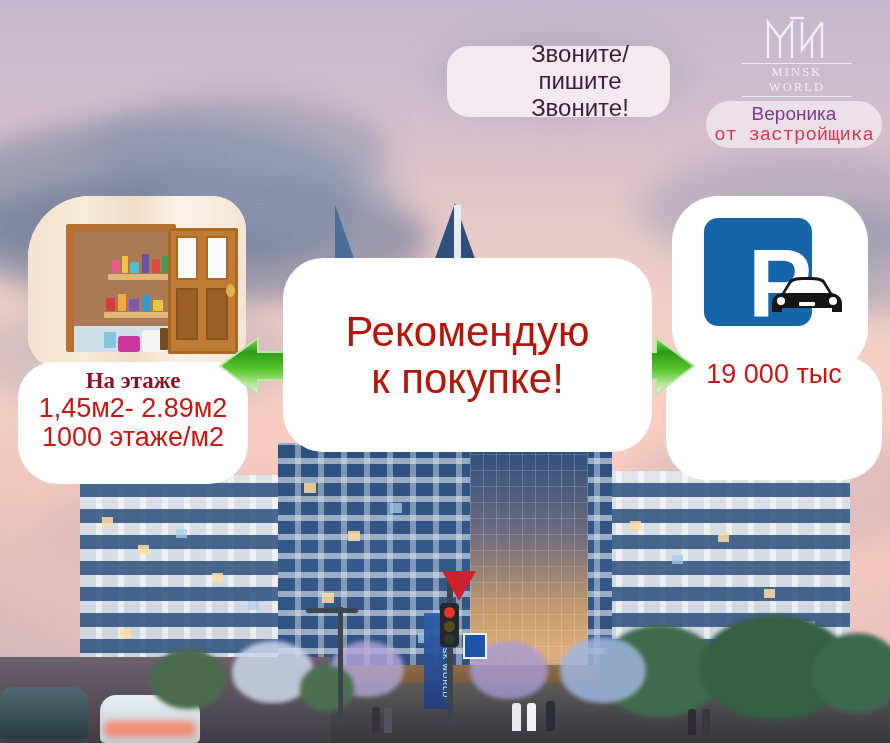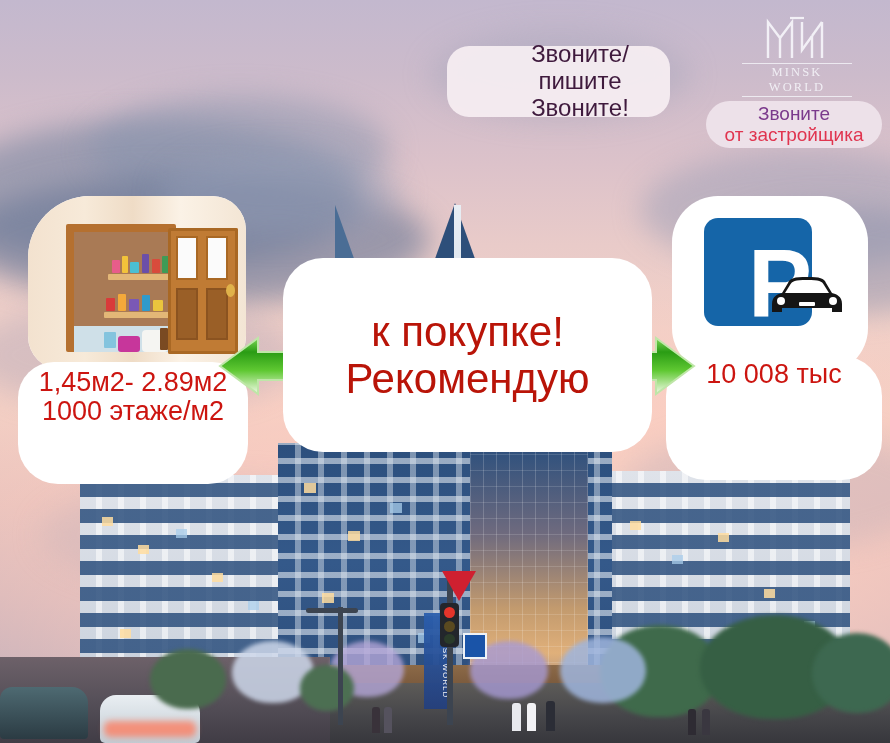--- a/index.html
+++ b/index.html
@@ -85,21 +85,21 @@
   .logo-box{position:absolute;left:742px;top:16px;width:110px;height:76px;text-align:center;}
   .logo-mark{width:74px;height:46px;margin:0 auto;display:block;}
   .logo-word{color:#f0eef4;font-size:12.5px;letter-spacing:2.1px;
     border-top:1.4px solid rgba(240,238,244,.9);border-bottom:1.4px solid rgba(240,238,244,.9);
     padding:1px 0 1px;margin-top:1px;font-family:"Liberation Serif",serif;}
 
   .badge{position:absolute;left:706px;top:101px;width:176px;height:47px;border-radius:24px;
     background:rgba(240,228,236,.9);display:flex;flex-direction:column;
     align-items:center;justify-content:center;line-height:1.08;}
   .badge-l1{color:#7b3a8c;font-size:19px;}
-  .badge-l2{color:#e0344f;font-size:19px;}
+  .badge-l2{color:#e0344f;font-size:19px;font-family:Liberation Mono, monospace;}
 
   .card{position:absolute;background:#fff;}
   .card-left{left:28px;top:196px;width:218px;height:174px;border-radius:62px 34px 34px 34px;
     overflow:hidden;}
   .card-left-txt{position:absolute;left:18px;top:362px;width:230px;height:122px;
     background:#fff;border-radius:36px 36px 40px 40px;text-align:center;padding-top:6px;}
   .lbl-serif{font-family:"Liberation Serif",serif;font-weight:bold;color:#8d0f1e;font-size:23px;}
   .val-red{color:#cc1510;font-size:27px;line-height:1.08;}
 
   .card-right{left:672px;top:196px;width:196px;height:178px;border-radius:46px 46px 46px 46px;}
@@ -261,21 +261,21 @@
         <path d="M52 20 L52 42"></path>
         <path d="M62 6 L62 42"></path>
         <path d="M52 20 L62 6"></path>
       </g>
       <path d="M30 2 L44 2" stroke="#f2f0f6" stroke-width="2.2"></path>
     </svg>
     <div class="logo-word">MINSK WORLD</div>
   </div>
 
   <div class="badge">
-    <div class="badge-l1">Звоните</div>
+    <div class="badge-l1">Вероника</div>
     <div class="badge-l2">от застройщика</div>
   </div>
 
   <div class="card card-left">
     <div class="si">
       <div class="si-frame">
         <div class="si-room">
           <div class="si-floor"></div>
           <div class="si-shelf" style="left:34px;top:42px;width:62px;"></div>
           <div class="si-shelf" style="left:30px;top:80px;width:66px;"></div>
@@ -300,39 +300,40 @@
         <div class="si-pane" style="left:8px;top:8px;width:22px;height:44px;"></div>
         <div class="si-pane" style="left:38px;top:8px;width:22px;height:44px;"></div>
         <div class="si-panel" style="left:8px;top:60px;width:22px;height:52px;"></div>
         <div class="si-panel" style="left:38px;top:60px;width:22px;height:52px;"></div>
         <div class="si-knob"></div>
       </div>
     </div>
   </div>
 
   <div class="card-left-txt">
+    <div class="lbl-serif">На этаже</div>
     <div class="val-red">1,45м2- 2.89м2</div>
     <div class="val-red">1000 этаже/м2</div>
   </div>
 
   <div class="card card-right">
     <div class="park" style="background:#1565a8;">
       <div class="park-p">P</div>
     </div>
     <svg class="car" viewBox="0 0 82 46">
       <path d="M6 30 C6 22 12 20 16 19 L22 9 C24 4 28 3 41 3 C54 3 58 4 60 9 L66 19 C70 20 76 22 76 30 L76 38 L66 38 L66 34 L16 34 L16 38 L6 38 Z" fill="#151515"></path>
       <path d="M24 11 C26 7 29 6 41 6 C53 6 56 7 58 11 L63 19 L19 19 Z" fill="#ffffff"></path>
       <circle cx="15" cy="27" r="4" fill="#ffffff"></circle>
       <circle cx="67" cy="27" r="4" fill="#ffffff"></circle>
       <rect x="33" y="28" width="16" height="4" rx="1" fill="#ffffff"></rect>
     </svg>
   </div>
 
   <div class="card-right-txt">
-    <div class="val-red">10 008 тыс</div>
+    <div class="val-red">19 000 тыс</div>
   </div>
 
   <svg class="arrow arrow-left" viewBox="0 0 108 72">
     <defs>
       <linearGradient id="agl" x1="0" y1="1" x2="0" y2="0">
         <stop offset="0%" stop-color="#f2fbe8"></stop>
         <stop offset="42%" stop-color="#5fc832"></stop>
         <stop offset="75%" stop-color="#2a9c14"></stop>
         <stop offset="100%" stop-color="#7ed957"></stop>
       </linearGradient>
@@ -346,18 +347,18 @@
         <stop offset="42%" stop-color="#5fc832"></stop>
         <stop offset="75%" stop-color="#2a9c14"></stop>
         <stop offset="100%" stop-color="#7ed957"></stop>
       </linearGradient>
     </defs>
     <path d="M108 36 L70 8 L70 22 L8 22 L8 50 L70 50 L70 64 Z" fill="url(#agr)" stroke="#bfe6a8" stroke-width="2"></path>
   </svg>
 
   <div class="card card-center">
     <div class="center-text">
+      <div>Рекомендую</div>
       <div>к покупке!</div>
-      <div>Рекомендую</div>
     </div>
   </div>
 
 </div>
 
 </body></html>

